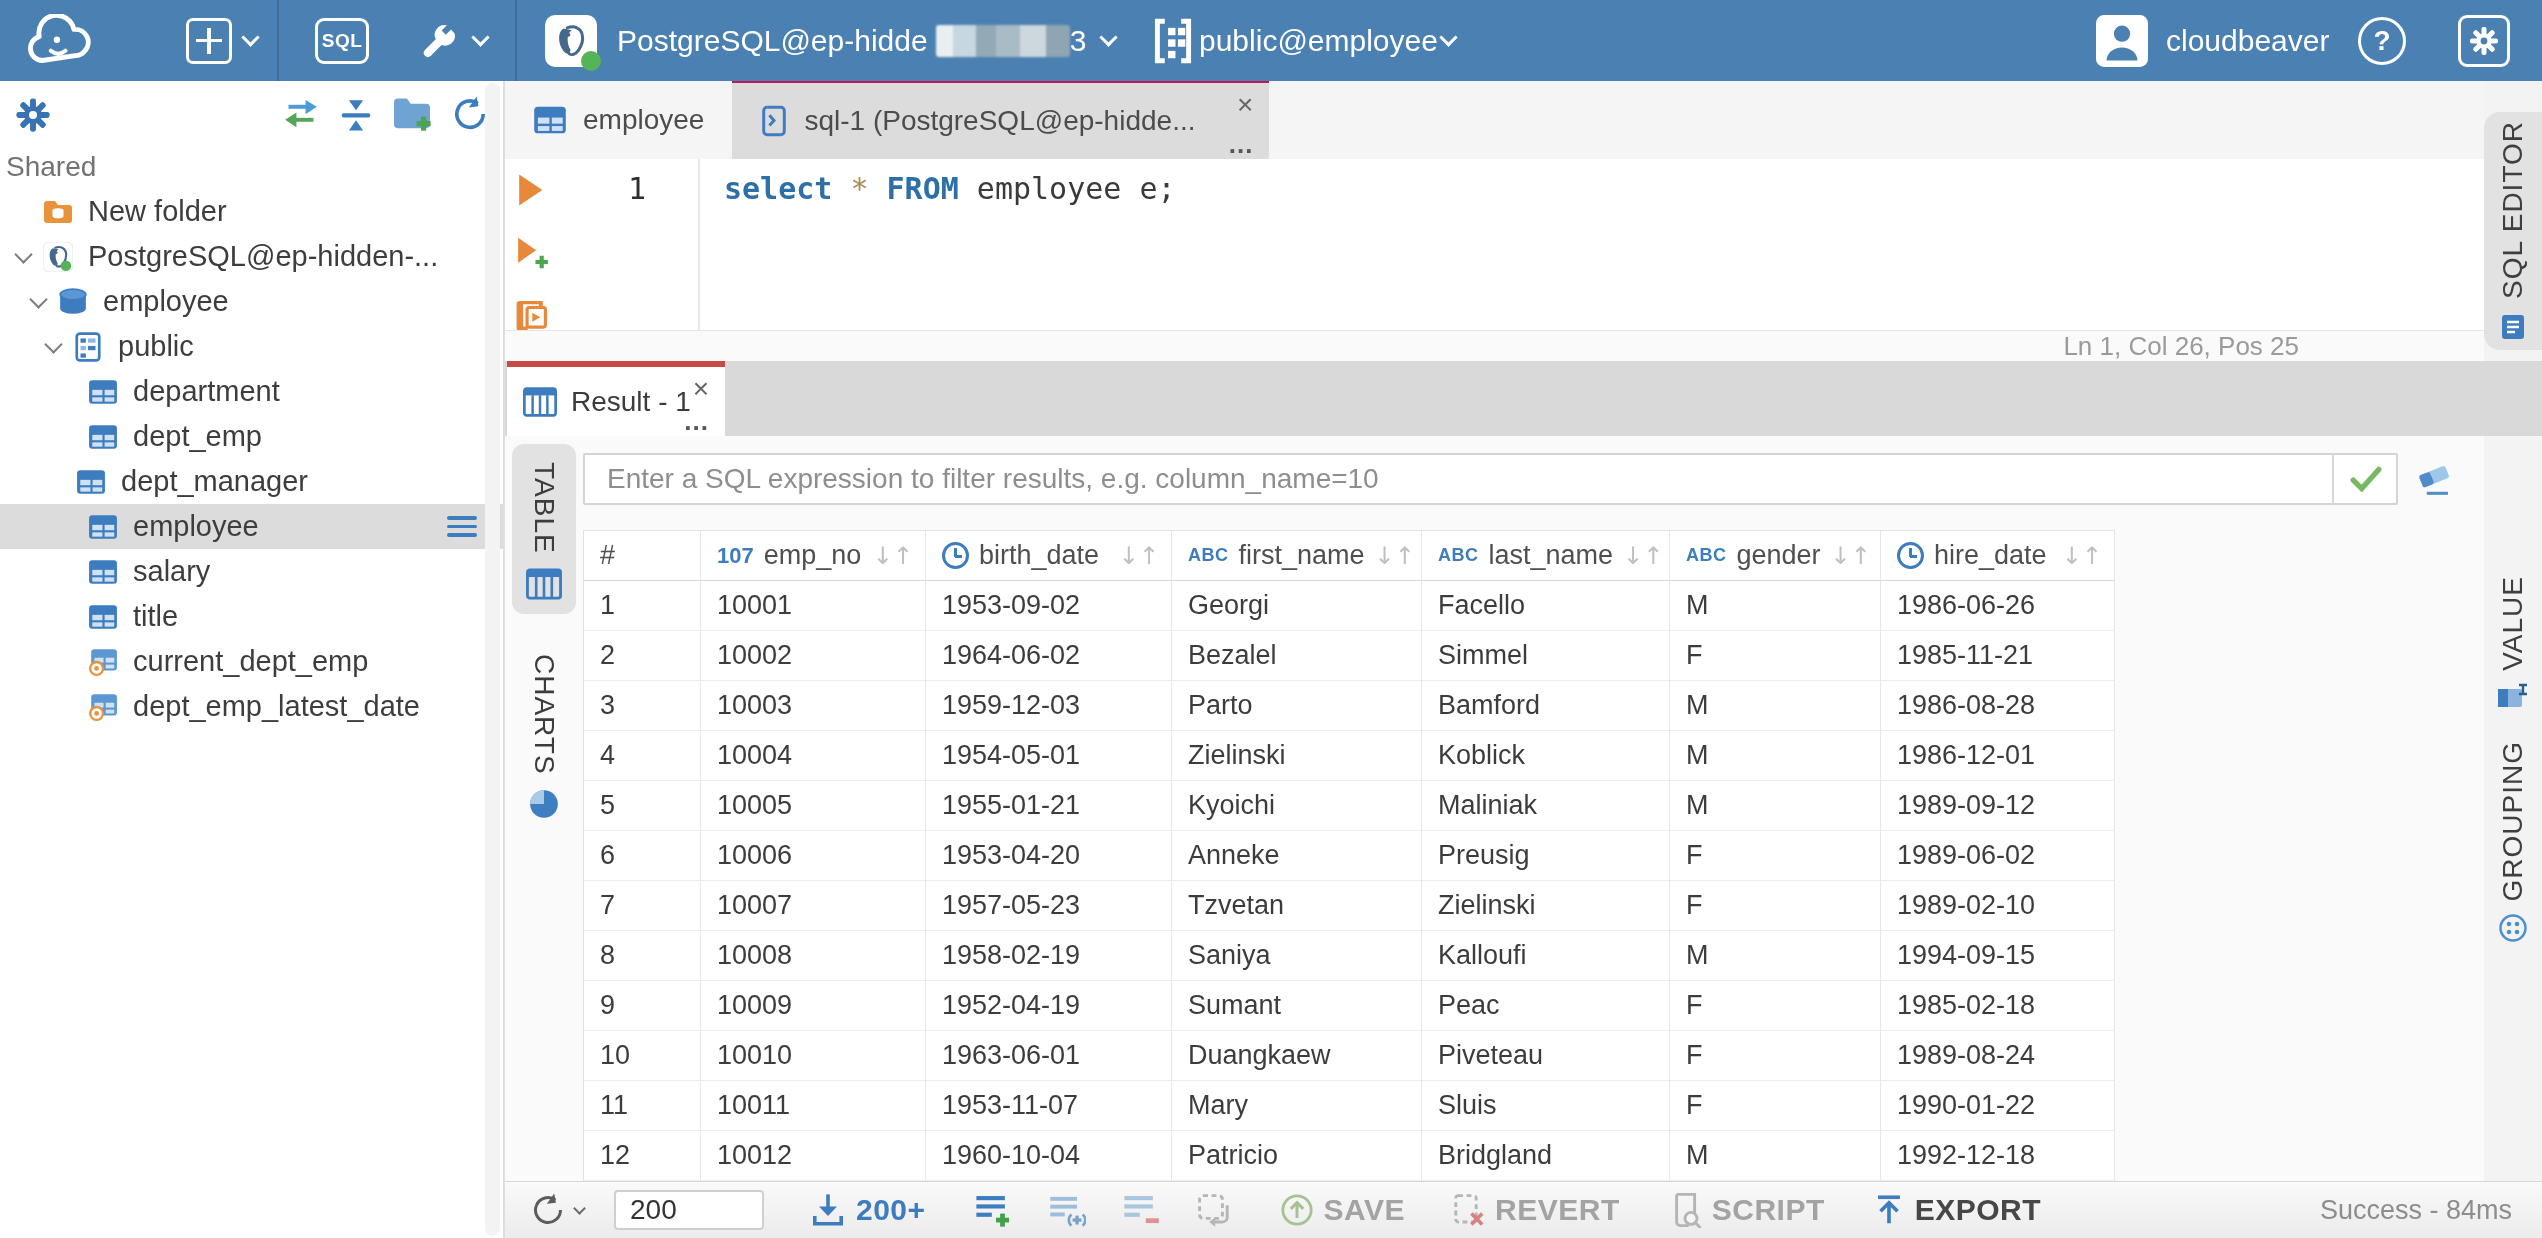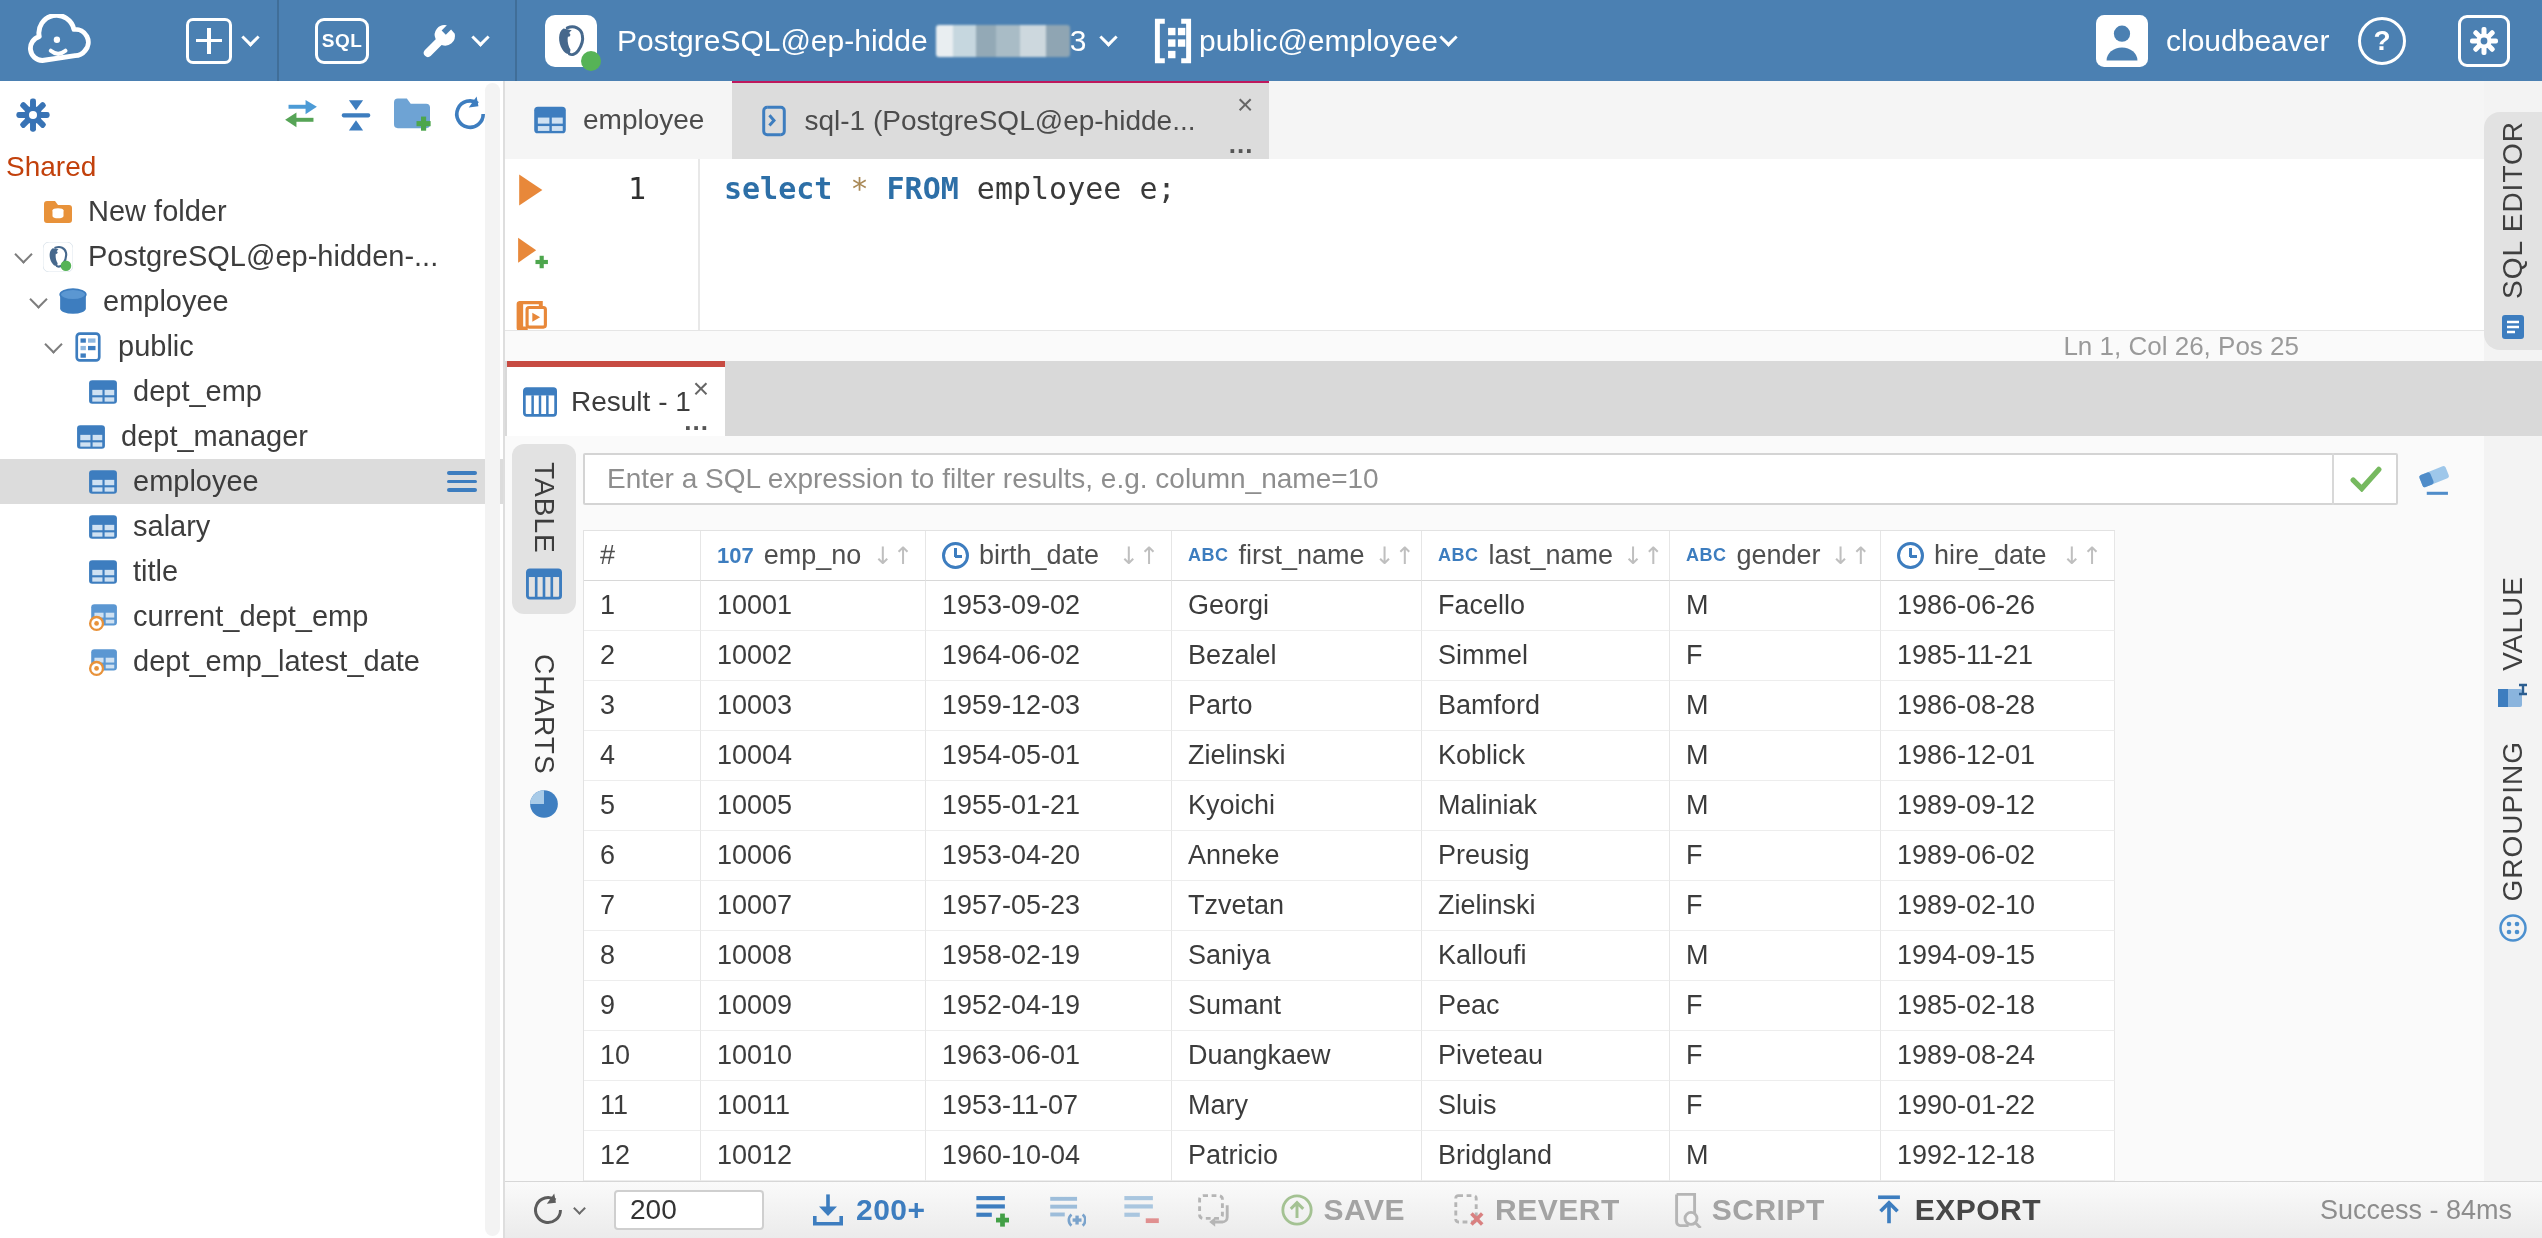--- a/index.html
+++ b/index.html
@@ -23,21 +23,21 @@
     background:linear-gradient(90deg,#e9eef1 0 13%,#c6d7df 13% 30%,#93a9b6 30% 45%,#a9bcc6 45% 63%,#cdd8de 63% 82%,#8fa5b3 82% 100%);
     filter:blur(1px); }
   .help-circle { width:48px; height:48px; border:3.5px solid #fff; border-radius:50%; display:flex; align-items:center; justify-content:center; font-size:28px; font-weight:bold; }
   .settings-box { width:52px; height:52px; border:3px solid #fff; border-radius:9px; display:flex; align-items:center; justify-content:center; }
 
   
   .sidebar { position:absolute; left:0; top:81px; width:505px; bottom:0; background:#fff; border-right:2px solid #dedede; }
   .sb-scroll { position:absolute; right:3px; top:2px; bottom:2px; width:15px; background:#f3f3f3; border-radius:8px; }
   .sb-toolbar { position:relative; height:64px; }
   .sb-ico { position:absolute; top:15px; }
-  .section-label { margin:6px 0 6px 6px; font-size:28px; color:#c2410c; }
+  .section-label { margin:6px 0 6px 6px; font-size:28px; color:#737373; }
   .tree { margin-top:4px; }
   .tree-row { display:flex; align-items:center; height:45px; cursor:default; }
   .tree-row.selected { background:#dcdcdc; }
   .tree-chevron { width:34px; flex:0 0 34px; height:34px; position:relative; }
   .tree-chevron.has::after { content:""; position:absolute; left:9px; top:8px; width:11px; height:11px; border-right:2.5px solid #7d7d7d; border-bottom:2.5px solid #7d7d7d; transform:rotate(45deg); }
   .tree-icon { width:32px; height:32px; flex:0 0 32px; display:flex; align-items:center; justify-content:center; }
   .tree-icon svg { width:30px; height:30px; }
   .tree-label { margin-left:14px; font-size:29px; color:#3d3d3d; white-space:nowrap; }
   .hamburger { margin-left:auto; margin-right:26px; display:flex; flex-direction:column; gap:5px; }
   .hamburger i { display:block; width:30px; height:3.5px; background:#3d7dbf; border-radius:2px; }
@@ -298,20 +298,33 @@
         <span class="tree-chevron"></span>
         <span class="tree-icon">
           <svg viewBox="0 0 28 24">
             <rect x="1" y="1" width="26" height="22" rx="3" fill="#3d7dbf"></rect>
             <rect x="4" y="10" width="9.5" height="5" fill="#cfe1f2"></rect>
             <rect x="15.5" y="10" width="9" height="5" fill="#cfe1f2"></rect>
             <rect x="4" y="17" width="9.5" height="4" fill="#cfe1f2"></rect>
             <rect x="15.5" y="17" width="9" height="4" fill="#cfe1f2"></rect>
           </svg>
         </span>
+        <span class="tree-label">department</span>
+      </div>
+      <div class="tree-row" style="padding-left: 53px;">
+        <span class="tree-chevron"></span>
+        <span class="tree-icon">
+          <svg viewBox="0 0 28 24">
+            <rect x="1" y="1" width="26" height="22" rx="3" fill="#3d7dbf"></rect>
+            <rect x="4" y="10" width="9.5" height="5" fill="#cfe1f2"></rect>
+            <rect x="15.5" y="10" width="9" height="5" fill="#cfe1f2"></rect>
+            <rect x="4" y="17" width="9.5" height="4" fill="#cfe1f2"></rect>
+            <rect x="15.5" y="17" width="9" height="4" fill="#cfe1f2"></rect>
+          </svg>
+        </span>
         <span class="tree-label">dept_emp</span>
       </div>
       <div class="tree-row" style="padding-left: 41px;">
         <span class="tree-chevron"></span>
         <span class="tree-icon">
           <svg viewBox="0 0 28 24">
             <rect x="1" y="1" width="26" height="22" rx="3" fill="#3d7dbf"></rect>
             <rect x="4" y="10" width="9.5" height="5" fill="#cfe1f2"></rect>
             <rect x="15.5" y="10" width="9" height="5" fill="#cfe1f2"></rect>
             <rect x="4" y="17" width="9.5" height="4" fill="#cfe1f2"></rect>

